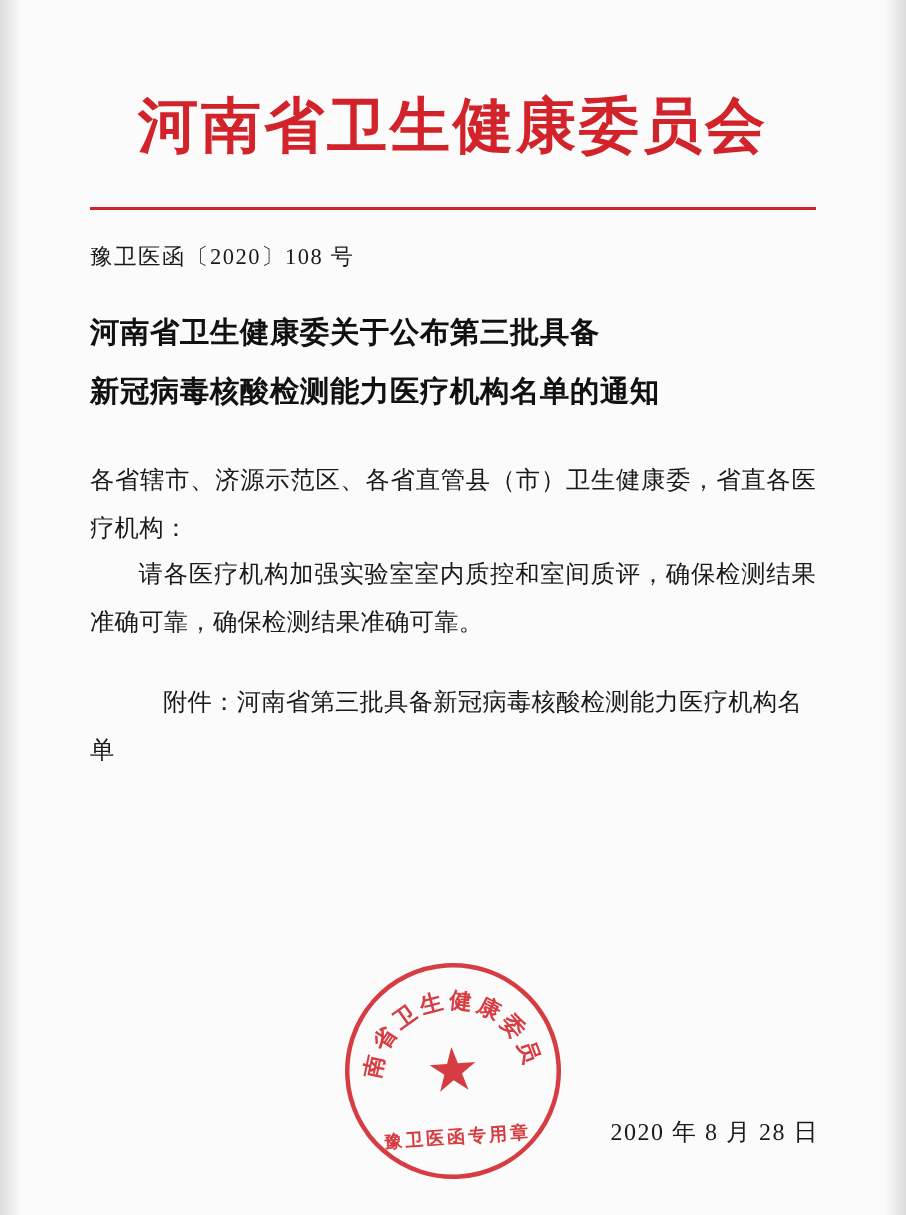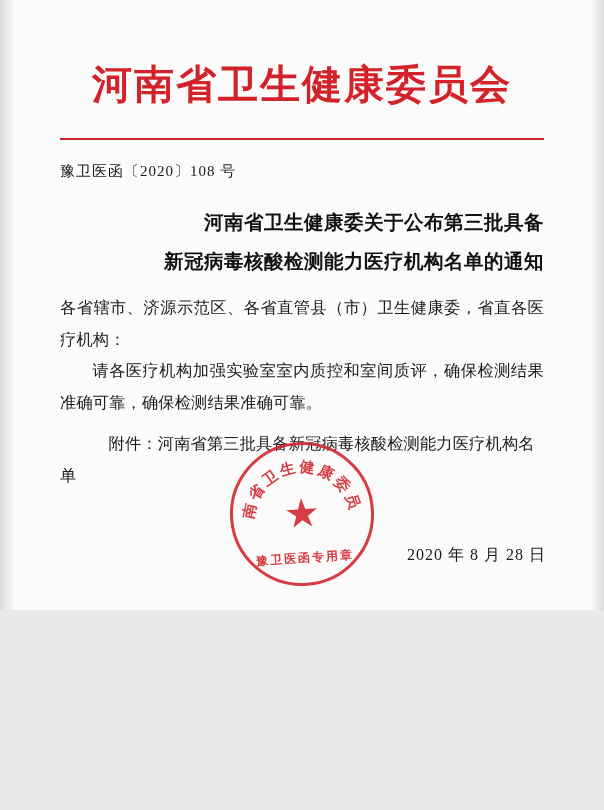--- a/index.html
+++ b/index.html
@@ -6,21 +6,21 @@
     margin: 0;
     padding: 0;
     background: #e9e9e9;
   }
   body {
     font-family: "Liberation Serif", "DejaVu Serif", serif;
   }
   .page {
     position: relative;
     width: 604px;
-    height: 610px;
+    height: 810px;
     background: #fbfbfb;
     overflow: hidden;
     box-sizing: border-box;
   }
   
   .paper-edge-left,
   .paper-edge-right {
     position: absolute;
     top: 0;
     bottom: 0;
@@ -65,48 +65,48 @@
     margin-top: 22px;
     text-align: left;
     font-size: 15px;
     color: #1a1a1a;
     letter-spacing: 1px;
   }
 
   
   .doc-title {
     margin-top: 22px;
-    text-align: right;
+    text-align: left;
     font-weight: bold;
     font-size: 19.5px;
     line-height: 2.0;
     color: #111;
     letter-spacing: 0.5px;
   }
   .doc-title .line {
     display: block;
   }
 
   
   .body-text {
-    margin-top: 12px;
+    margin-top: 24px;
     font-size: 16.2px;
     line-height: 1.95;
     color: #1a1a1a;
     text-align: justify;
     letter-spacing: 0.2px;
   }
   .body-text p {
     margin: 0;
   }
   .body-text p.indent {
     text-indent: 2em;
   }
   .attachment {
-    margin-top: 10px;
+    margin-top: 22px;
     font-size: 16.2px;
     line-height: 1.95;
     color: #1a1a1a;
     text-indent: 3em;
     letter-spacing: 0.2px;
   }
 
   
   .signature-zone {
     position: absolute;

